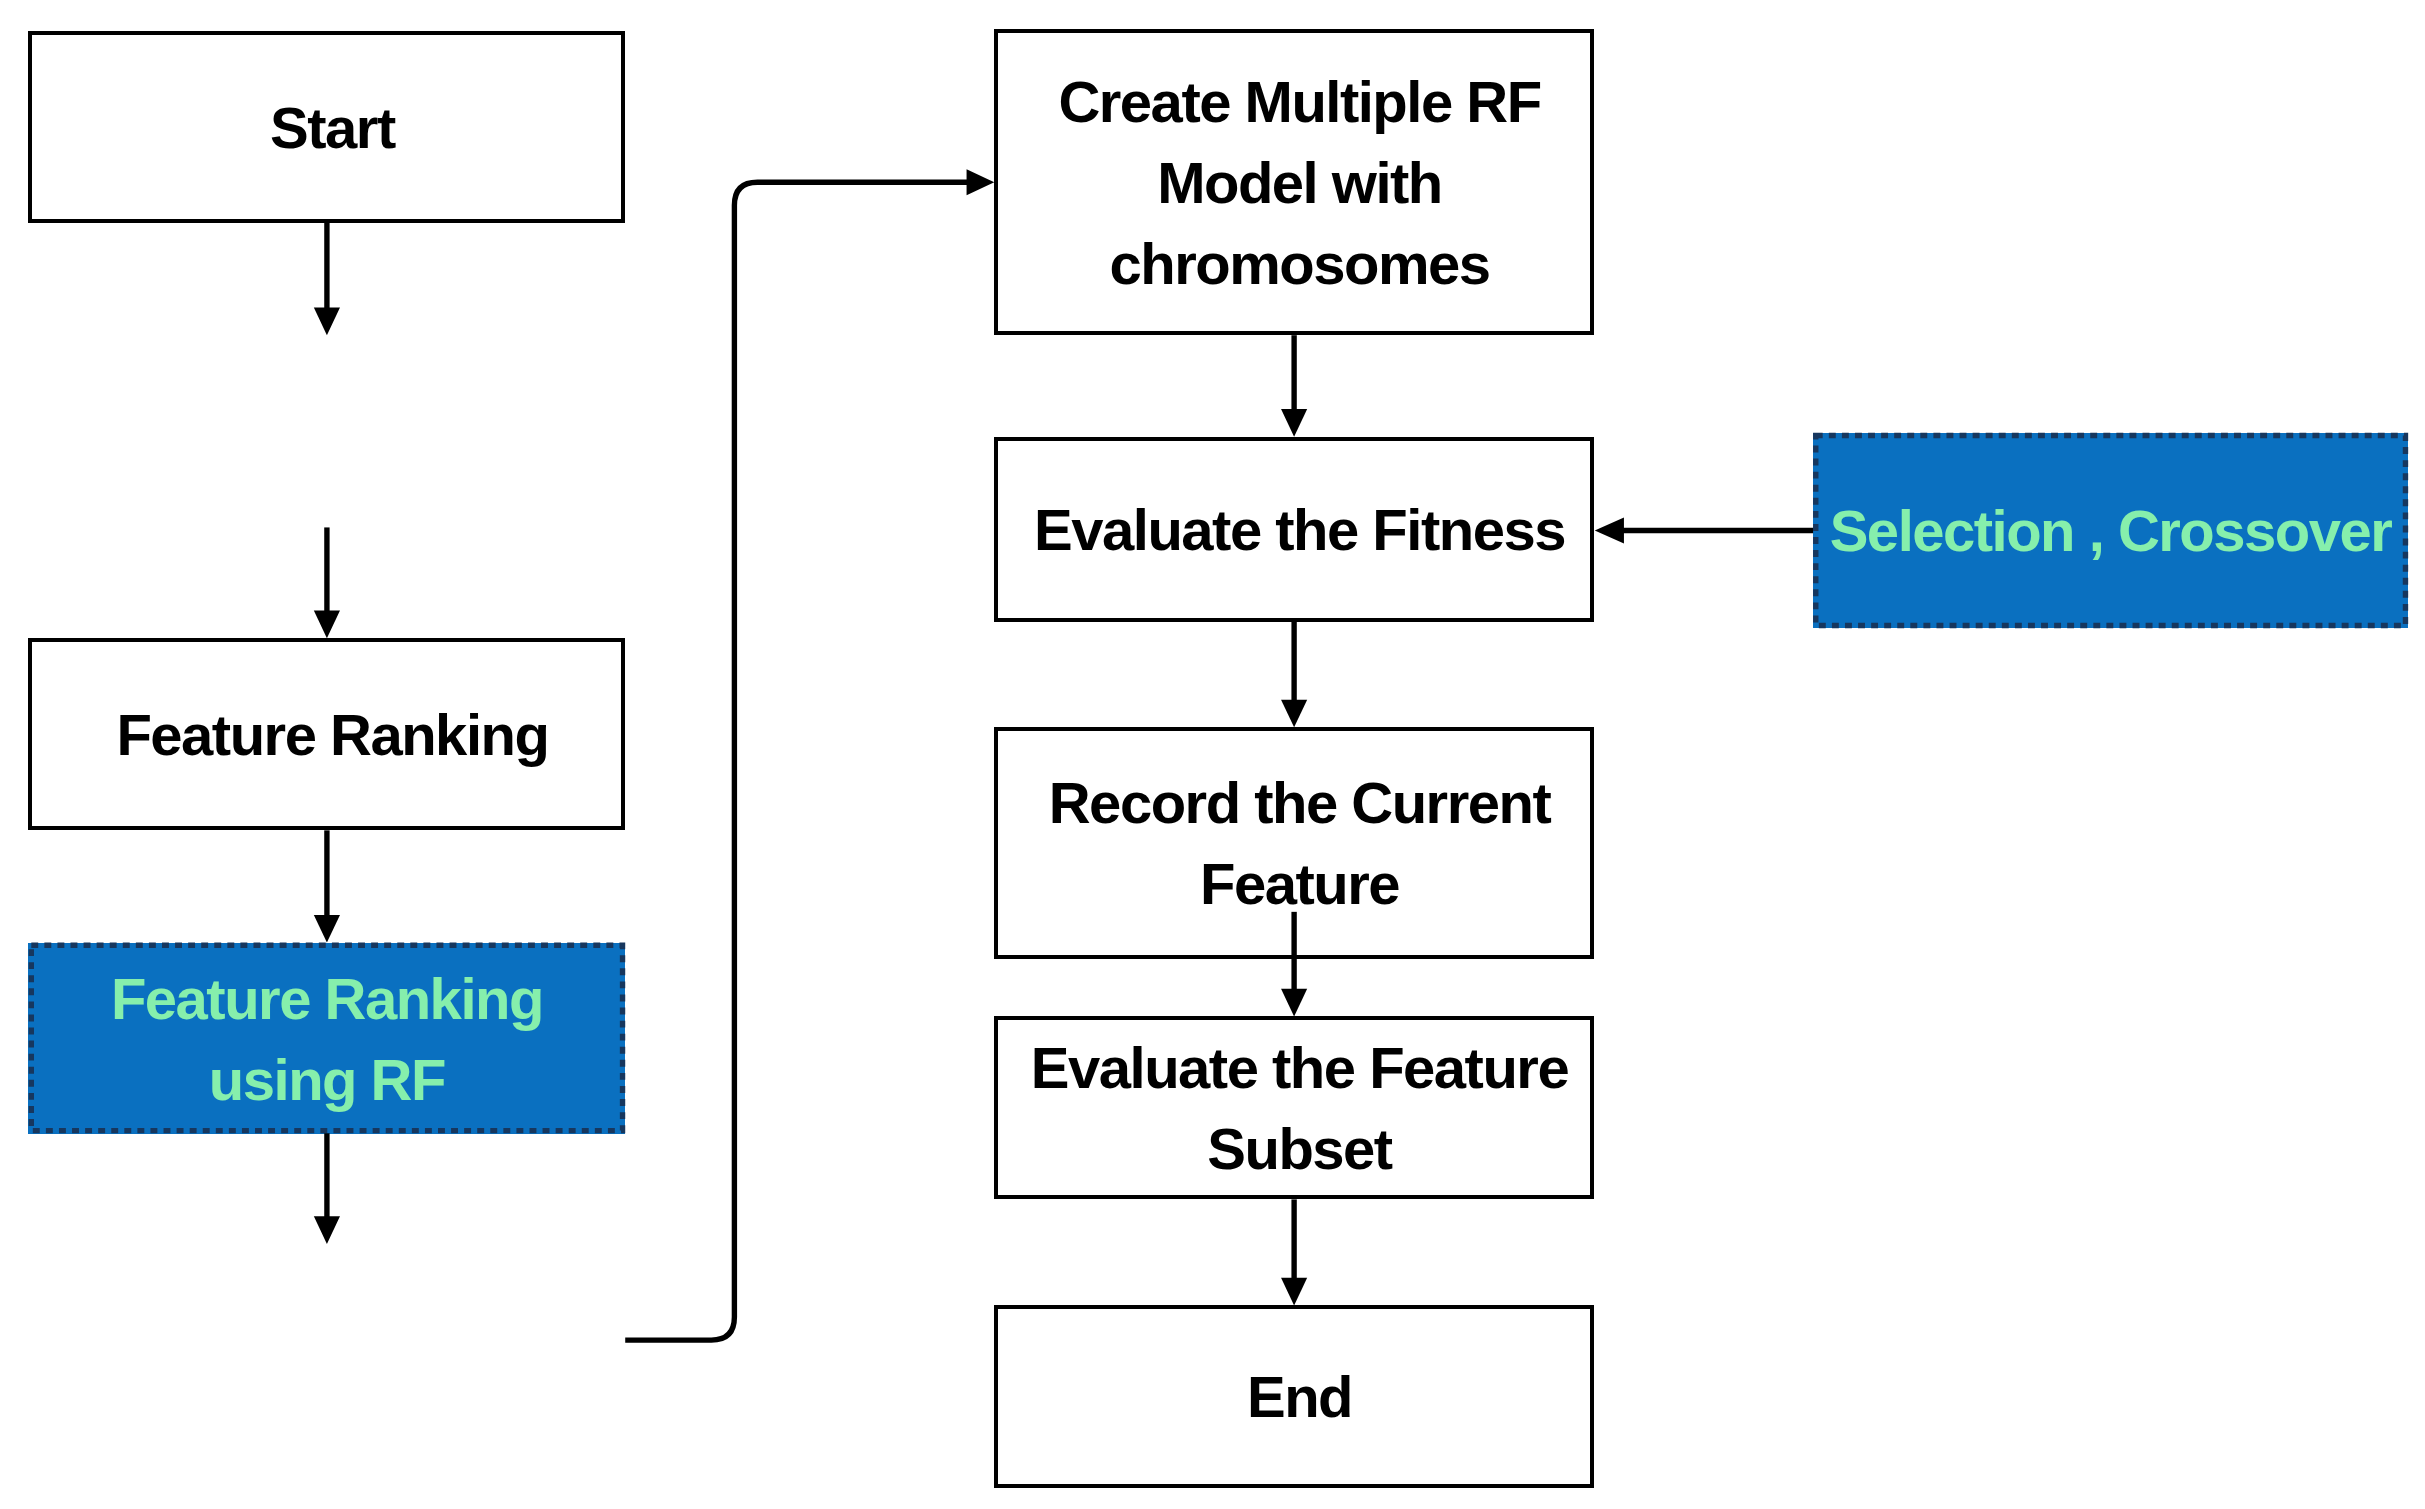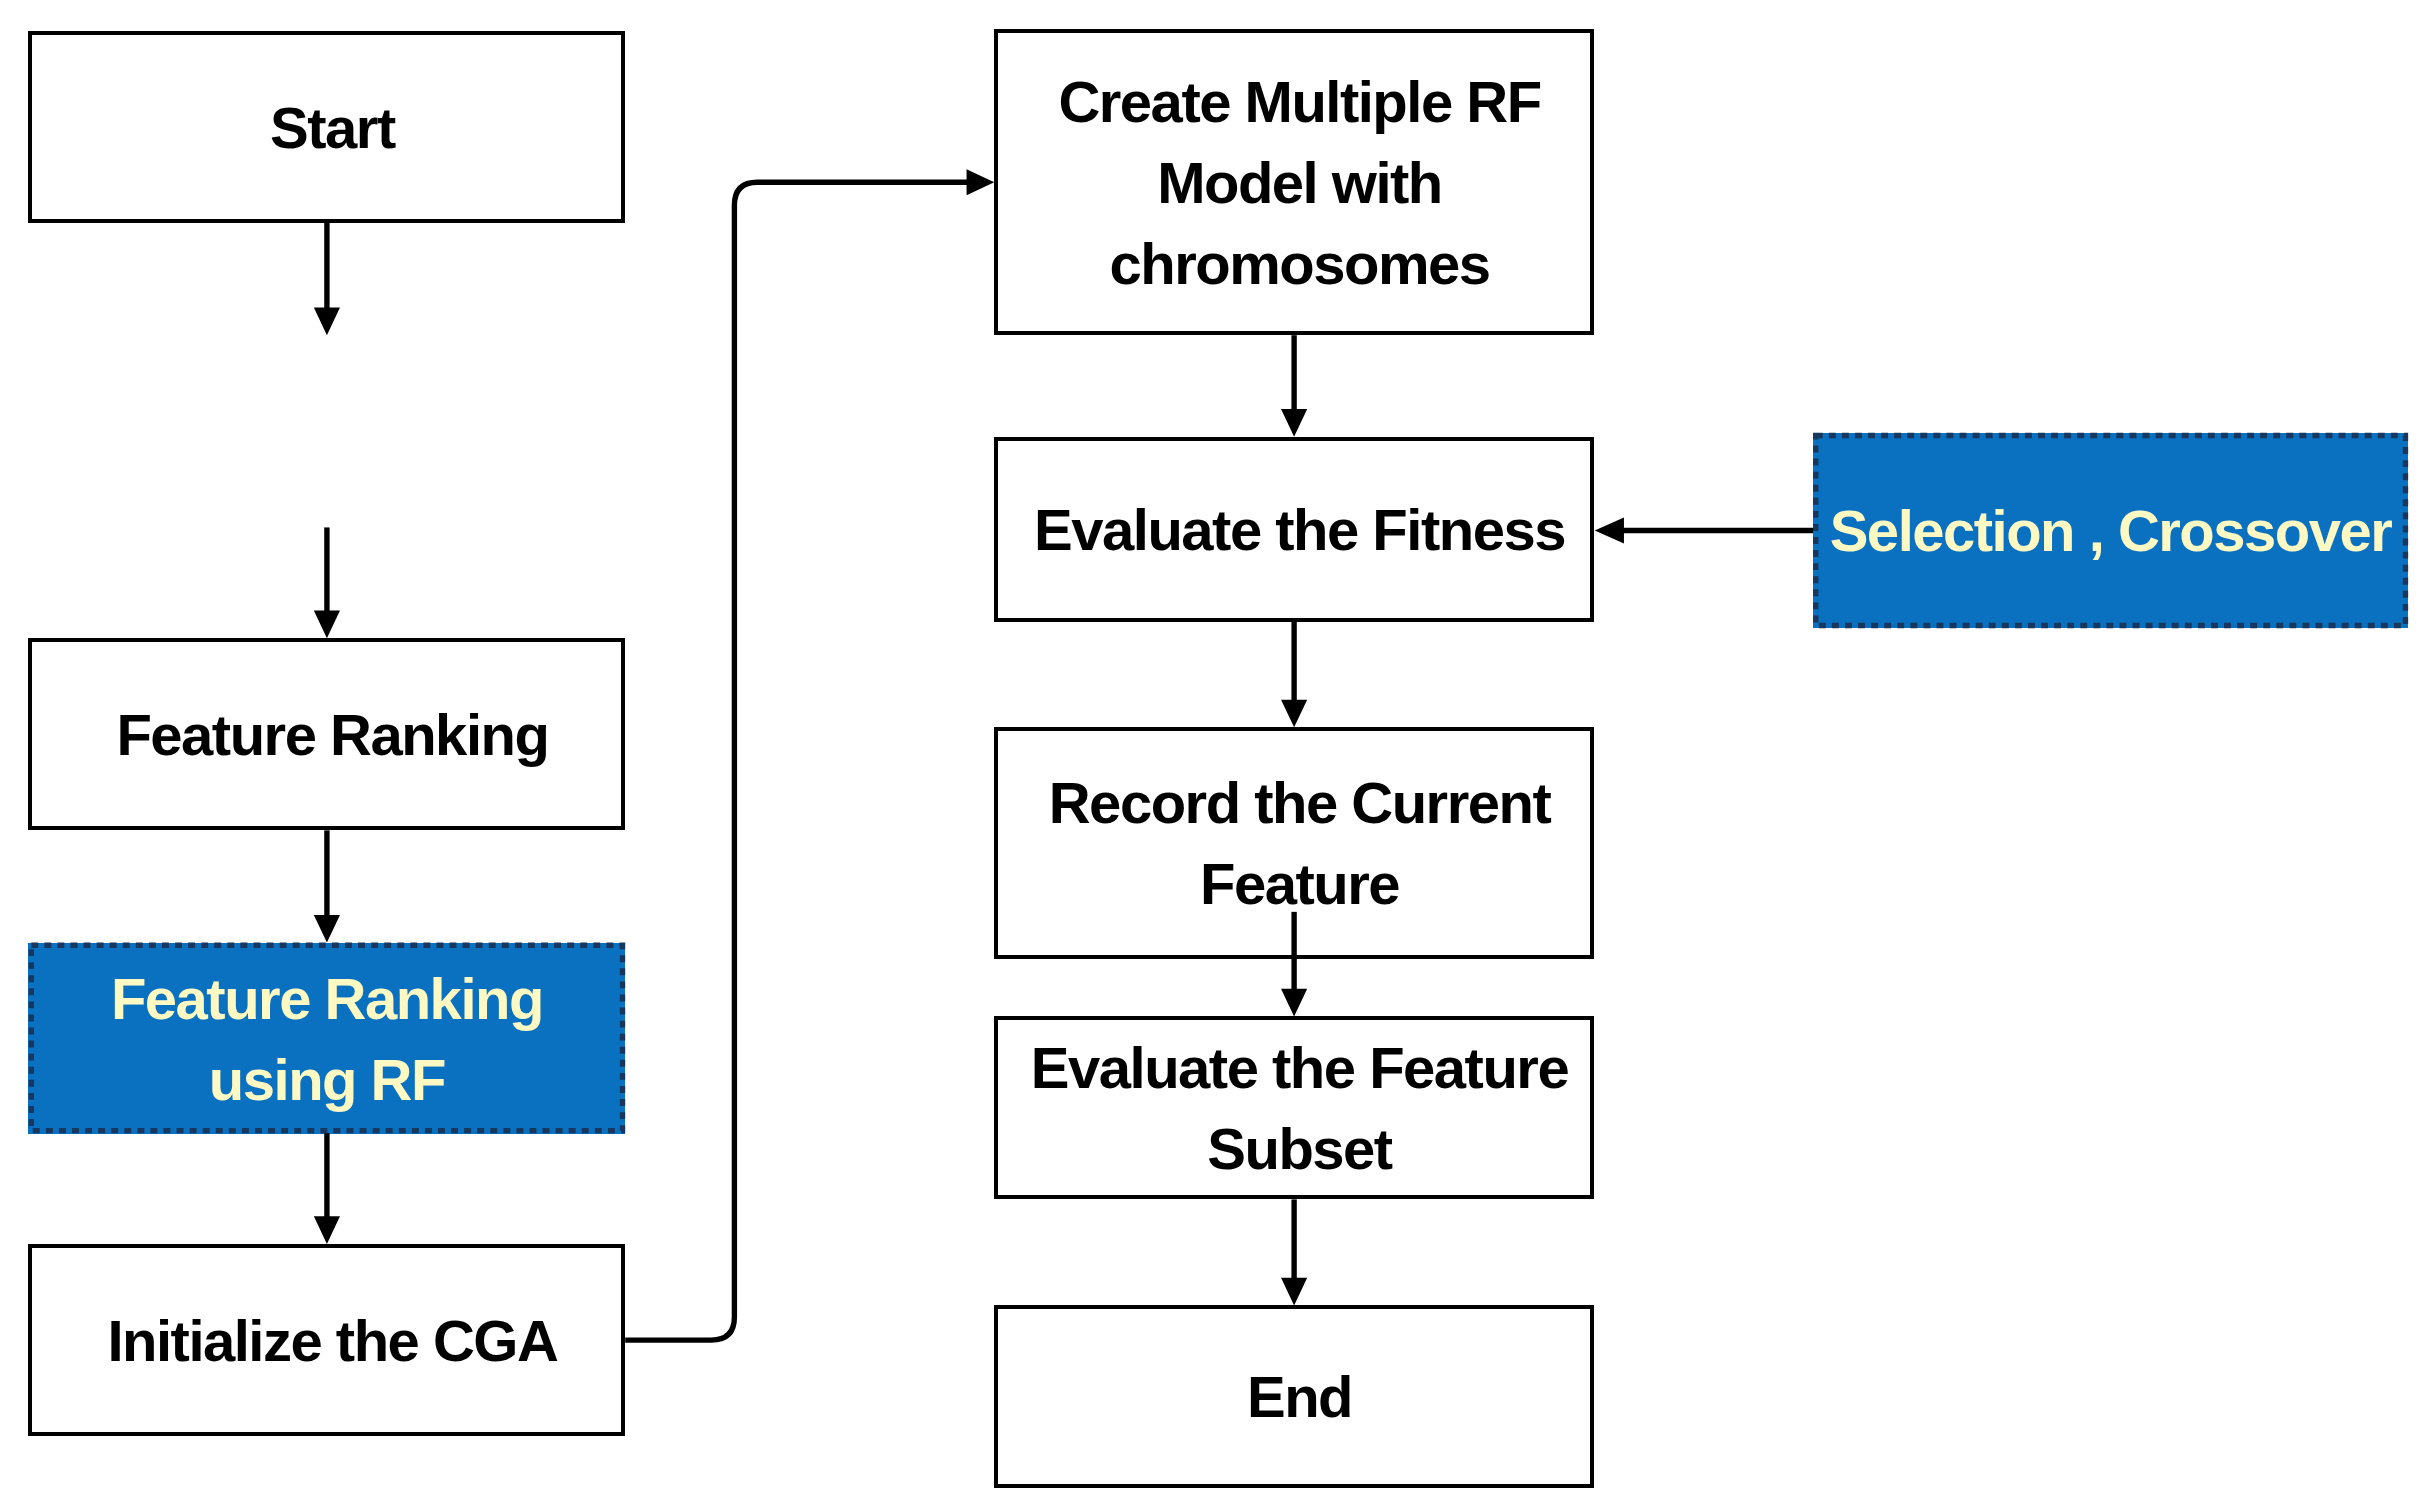--- a/index.html
+++ b/index.html
@@ -37,21 +37,21 @@
     line-height: 81px;
     color: #000000;
   }
   .node.plain {
     background: #ffffff;
     border: 4.6px solid #000000;
     padding-left: 11px;
   }
   .node.highlight {
     background: #0a70c0;
-    color: #fef9c3;
+    color: #86efac;
   }
   .node .line {
     white-space: nowrap;
   }
   .edge-line {
     stroke: #000000;
     stroke-width: 7;
     fill: none;
   }
   .edge-head {
@@ -77,23 +77,20 @@
 
   <div class="node plain" style="left:28.4px; top:638px; width:597px; height:192px">
     <span class="line">Feature Ranking</span>
   </div>
 
   <div class="node highlight" style="left:28.4px; top:943px; width:597px; height:191px">
     <span class="line">Feature Ranking</span>
     <span class="line">using RF</span>
   </div>
 
-  <div class="node plain" style="left:28.4px; top:1244px; width:597px; height:192px">
-    <span class="line">Initialize the CGA</span>
-  </div>
 
   <div class="node plain" style="left:994px; top:29px; width:600px; height:306px">
     <span class="line">Create Multiple RF</span>
     <span class="line">Model with</span>
     <span class="line">chromosomes</span>
   </div>
 
   <div class="node plain" style="left:994px; top:437px; width:600px; height:185px">
     <span class="line">Evaluate the Fitness</span>
   </div>

